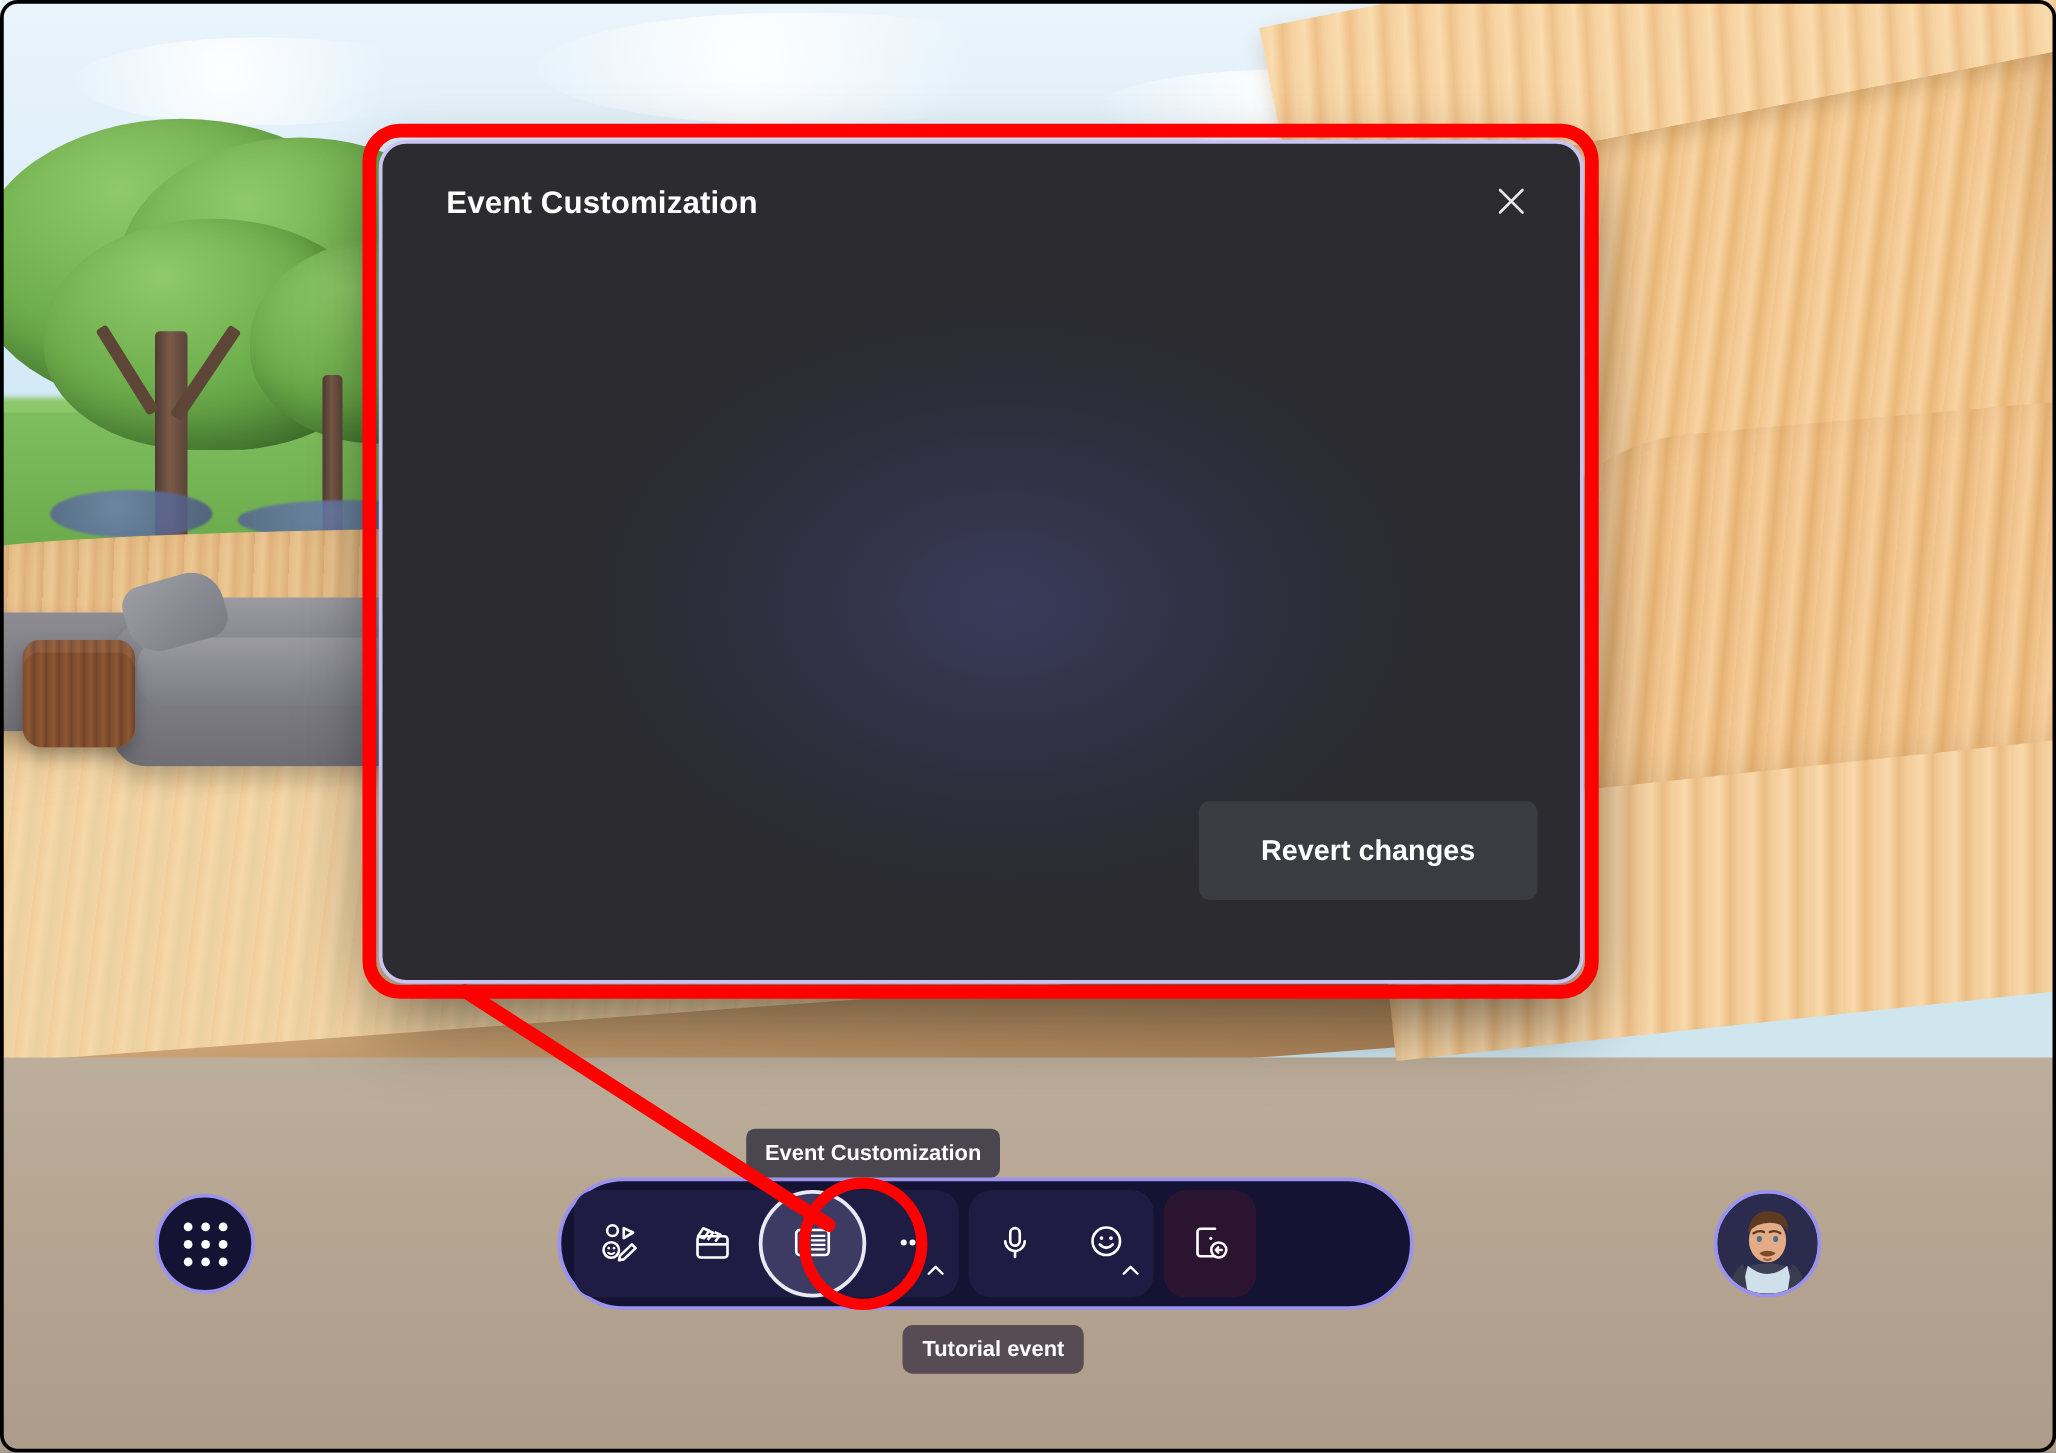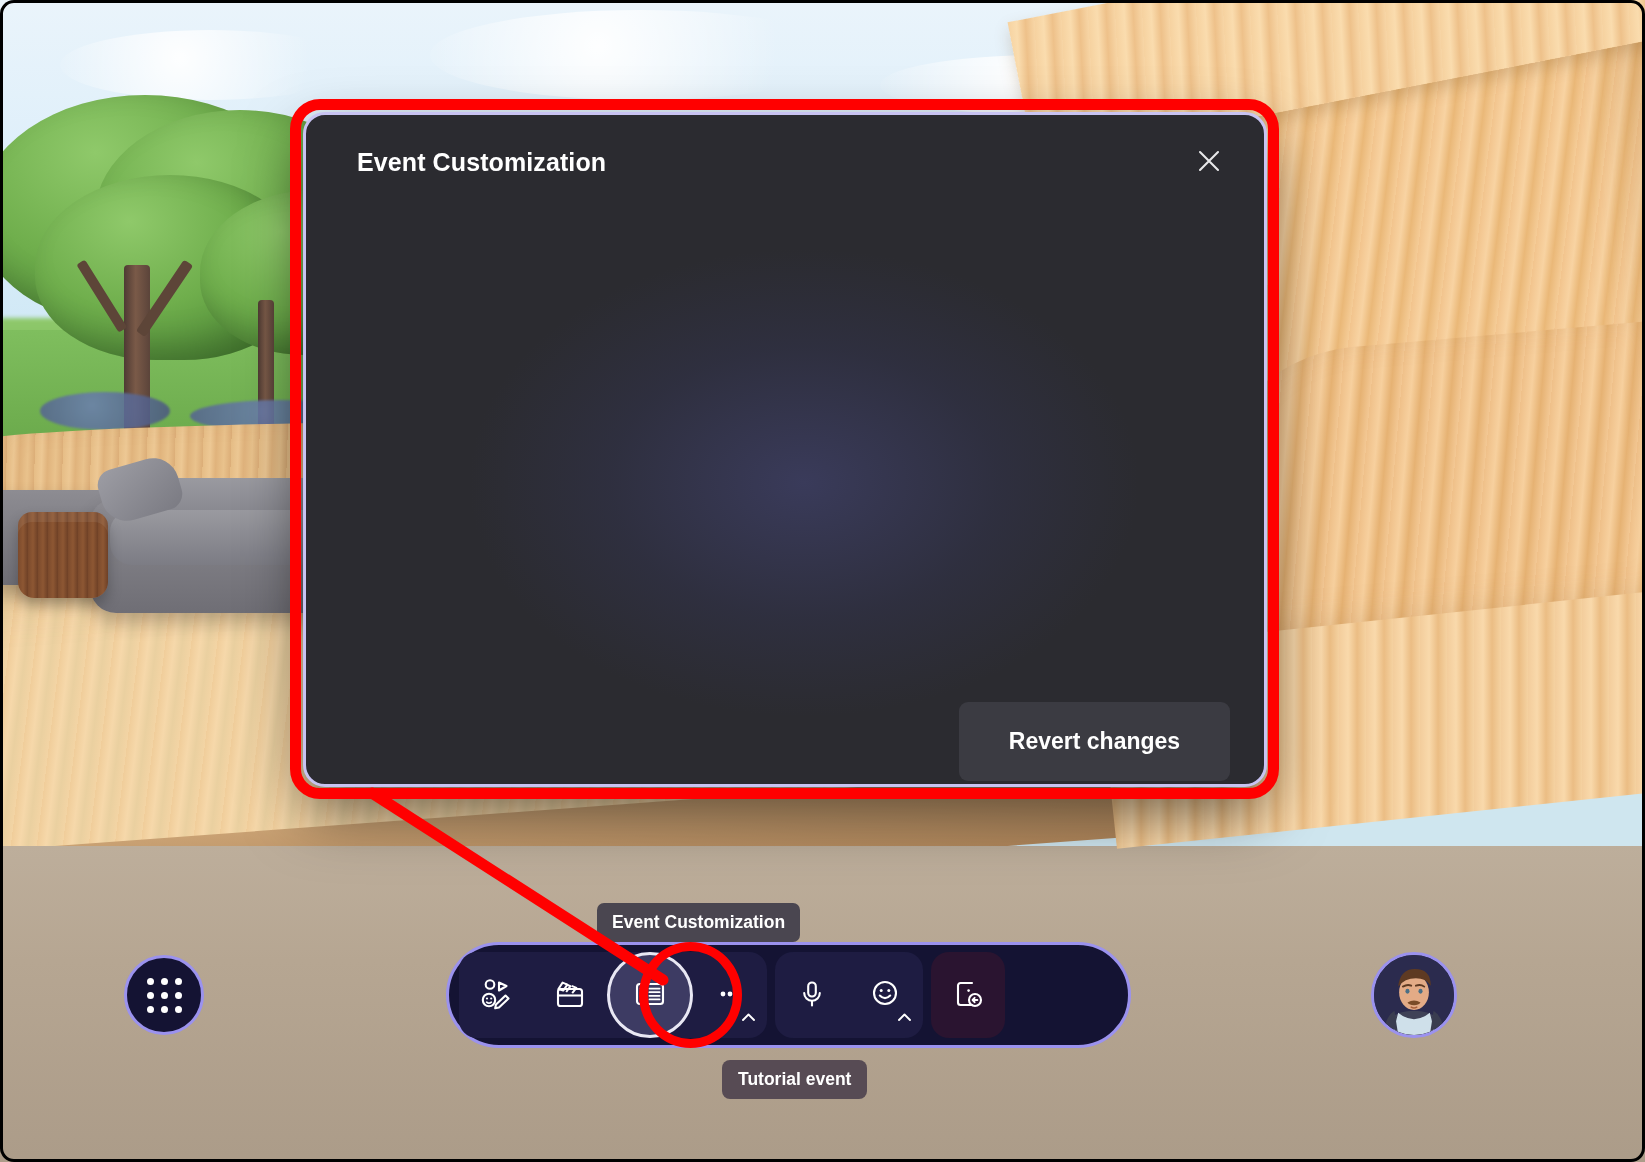--- a/index.html
+++ b/index.html
@@ -179,21 +179,21 @@
   #dlg-title {
     color: #ffffff; font-size: 25px; font-weight: bold; letter-spacing: .1px;
   }
   #dlg-close {
     width: 44px; height: 44px; display: flex; align-items: center; justify-content: center;
     background: transparent; border: none; border-radius: 6px; cursor: pointer;
   }
 
   .dlg-footer {
     position: absolute; left: 0; right: 0; bottom: 0; height: 140px;
-    display: flex; align-items: flex-end; justify-content: flex-end;
+    display: flex; align-items: flex-start; justify-content: flex-end;
     gap: 27px; padding-right: 31px;
   }
   .dlg-btn {
     min-width: 271px; height: 79px;
     background: #3b3b42;
     border: none; border-radius: 9px;
     color: #ffffff; font-size: 23px; font-weight: bold;
     font-family: "Liberation Sans", sans-serif;
     cursor: pointer;
   }

